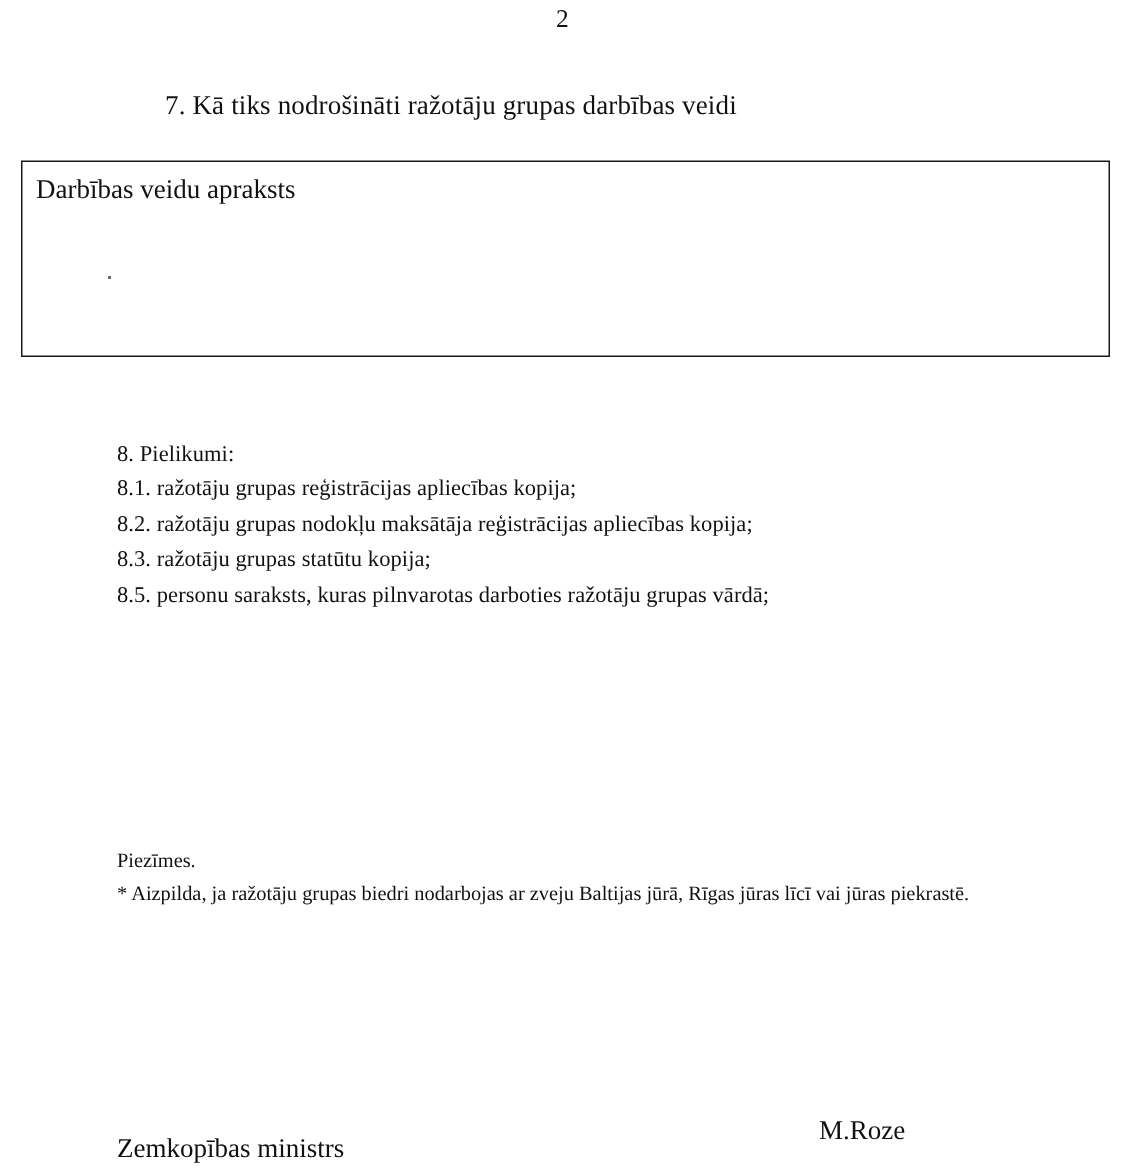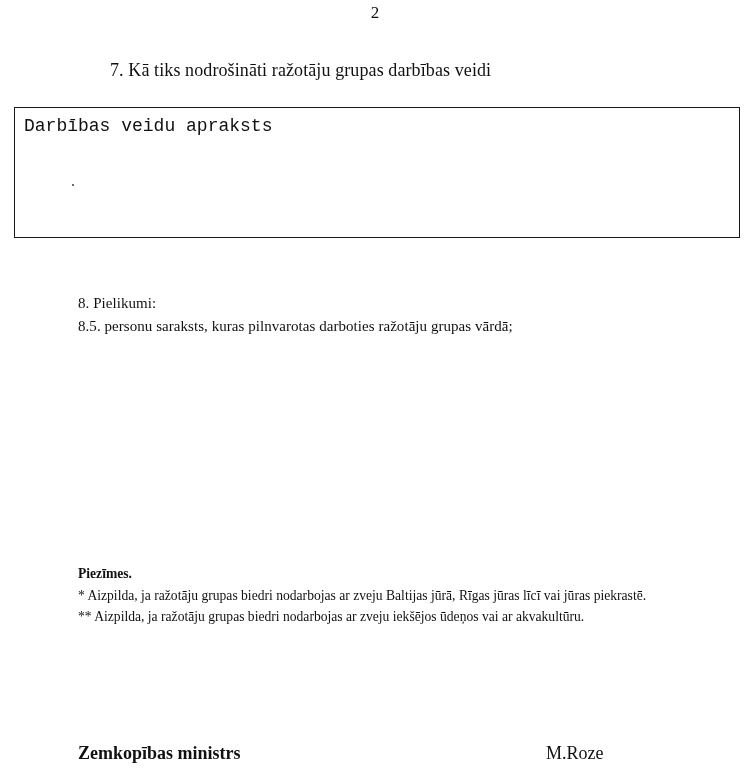--- a/index.html
+++ b/index.html
@@ -50,21 +50,20 @@
   
   .desc-box {
     position: absolute;
     left: 14px;
     top: 107px;
     width: 726px;
     height: 131px;
     border: 1px solid #1a1a1a;
     box-sizing: border-box;
     background: #ffffff;
-    font-family: Liberation Mono, monospace;
   }
   .desc-box-label {
     position: absolute;
     left: 9px;
     top: 6px;
     font-size: 18px;
     line-height: 24px;
     white-space: nowrap;
   }
   .scan-speck {
@@ -112,21 +111,20 @@
     top: 563px;
     width: 716px;
     font-size: 13.6px;
     line-height: 21.5px;
   }
   .note-heading {
     margin: 0;
     padding: 0;
     text-indent: 58px;
     white-space: nowrap;
-    font-weight: bold;
   }
   .note-para {
     margin: 0;
     padding: 0;
     text-indent: 58px;
     text-align: justify;
     text-align-last: left;
   }
 
   
@@ -134,23 +132,22 @@
     position: absolute;
     left: 78px;
     top: 741px;
     width: 620px;
     font-size: 18px;
     line-height: 24px;
   }
   .signature-title {
     position: absolute;
     left: 0;
-    top: 0;
+    top: 12px;
     white-space: nowrap;
-    font-weight: bold;
   }
   .signature-name {
     position: absolute;
     left: 468px;
     top: 0;
     white-space: nowrap;
   }
 </style>
 </head>
 <body>
@@ -161,27 +158,29 @@
 
   <div class="section-heading">7. Kā tiks nodrošināti ražotāju grupas darbības veidi</div>
 
   <div class="desc-box">
     <div class="desc-box-label">Darbības veidu apraksts</div>
   </div>
   <div class="scan-speck"></div>
 
   <div class="body-block">
     <p class="body-line">8. Pielikumi:</p>
+    <p class="body-line">8.1. ražotāju grupas reģistrācijas apliecības kopija;</p>
+    <p class="body-line">8.2. ražotāju grupas nodokļu maksātāja reģistrācijas apliecības kopija;</p>
+    <p class="body-line">8.3. ražotāju grupas statūtu kopija;</p>
     <p class="body-line">8.5. personu saraksts, kuras pilnvarotas darboties ražotāju grupas vārdā;</p>
   </div>
 
   <div class="notes-block">
     <p class="note-heading">Piezīmes.</p>
     <p class="note-para">* Aizpilda, ja ražotāju grupas biedri nodarbojas ar zveju Baltijas jūrā, Rīgas jūras līcī vai jūras piekrastē.</p>
-    <p class="note-para">** Aizpilda, ja ražotāju grupas biedri nodarbojas ar zveju iekšējos ūdeņos vai ar akvakultūru.</p>
   </div>
 
   <div class="signature-row">
     <span class="signature-title">Zemkopības ministrs</span>
     <span class="signature-name">M.Roze</span>
   </div>
 
 </div>
 
 </body></html>

